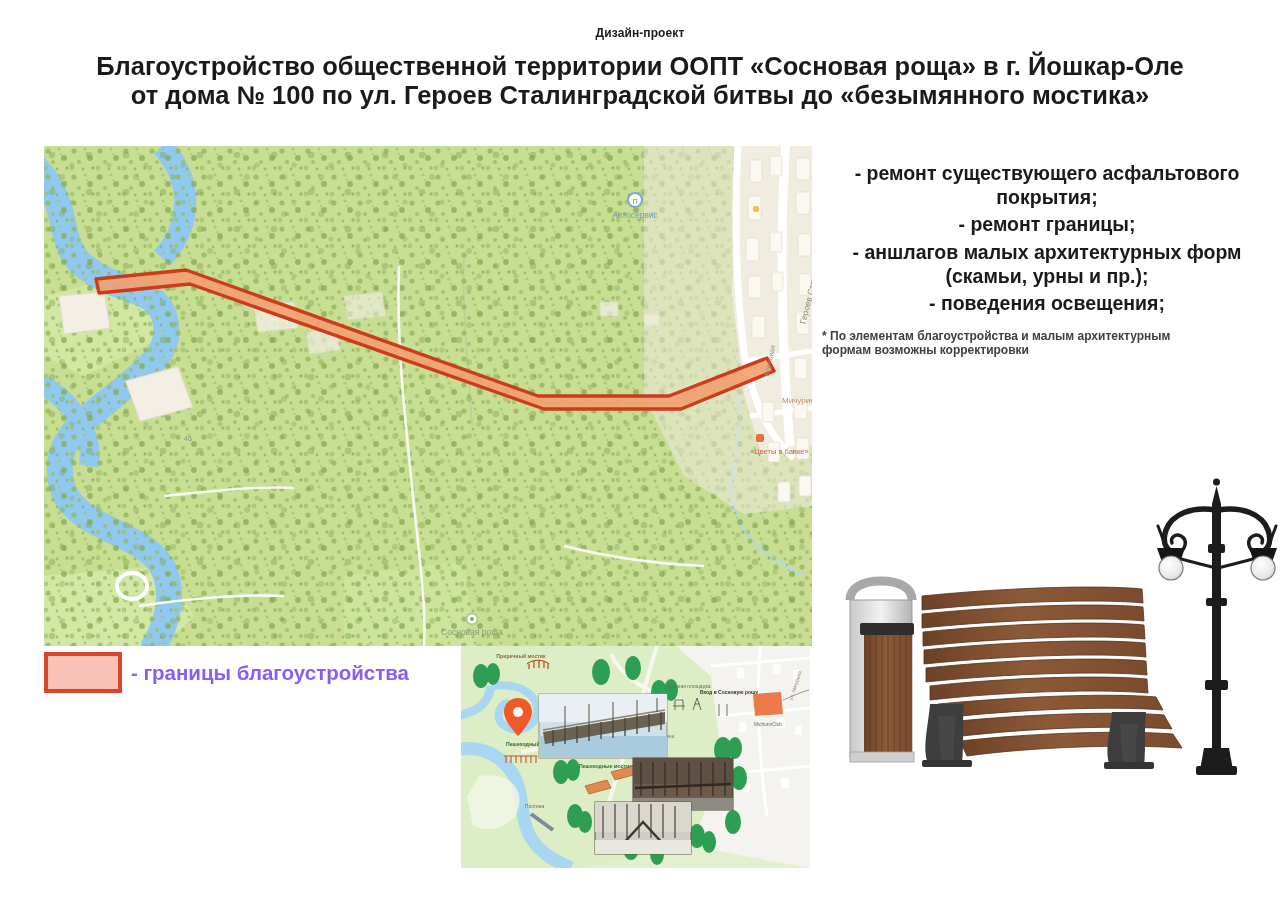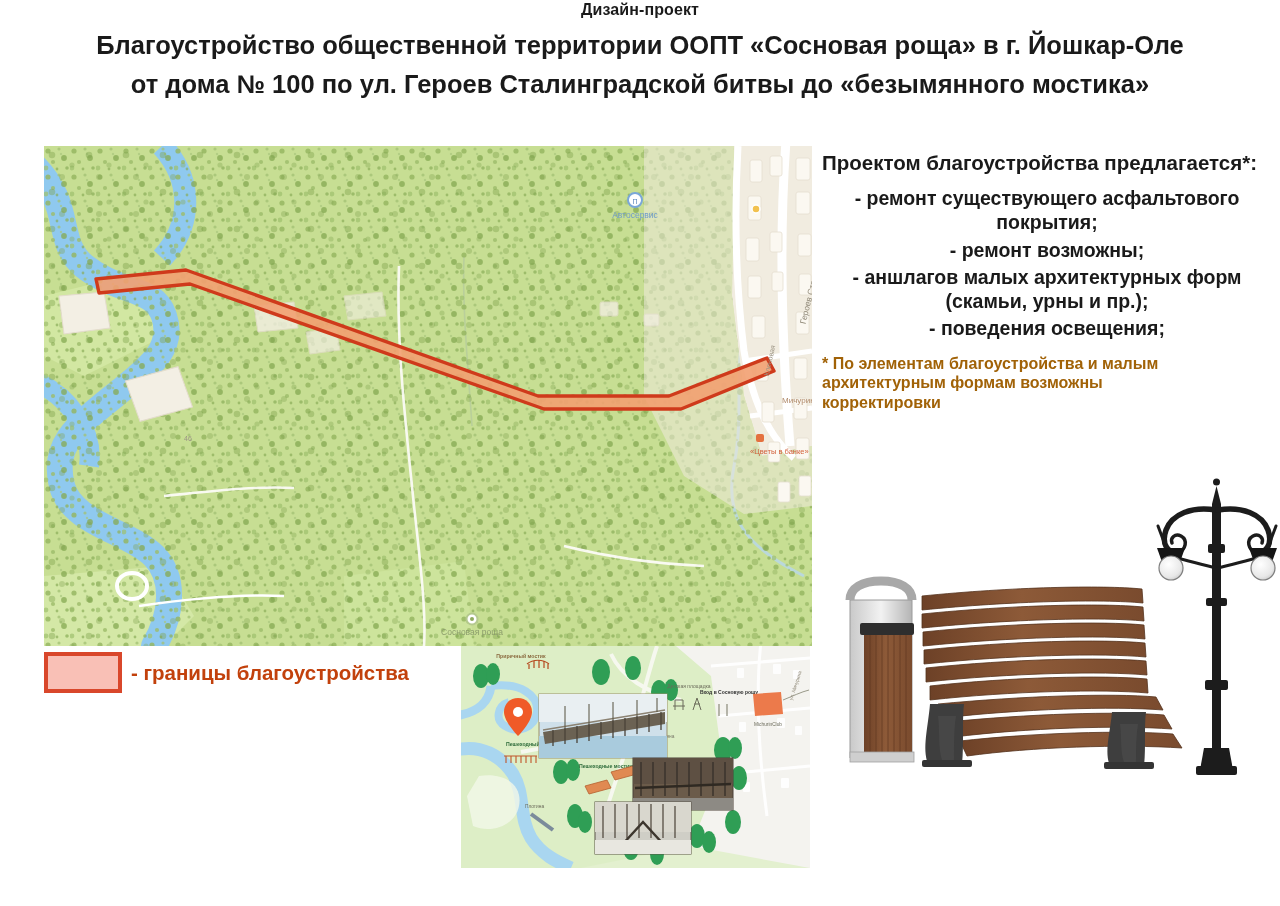--- a/index.html
+++ b/index.html
@@ -9,42 +9,42 @@
     background:#ffffff;
     font-family:"Liberation Sans","DejaVu Sans",sans-serif;
     color:#1a1a1a;
     overflow:hidden;
     position:relative;
   }
   .page{position:relative;width:1280px;height:906px;}
 
   
   .header{position:absolute;left:0;top:0;width:1280px;text-align:center;}
-  .header .line1{font-size:16px;font-weight:bold;letter-spacing:0.1px;margin-top:1px;}
+  .header .line1{font-size:12px;font-weight:bold;letter-spacing:0.1px;margin-top:26px;}
   .header .line2{font-size:25.5px;font-weight:bold;margin-top:12px;white-space:nowrap;}
-  .header .line3{font-size:25.5px;font-weight:bold;margin-top:10px;white-space:nowrap;}
+  .header .line3{font-size:25.5px;font-weight:bold;white-space:nowrap;}
 
   
   .map-frame{
     position:absolute;left:44px;top:146px;width:768px;height:500px;
     overflow:hidden;background:#fde047;
   }
   .map-svg{position:absolute;left:0;top:0;}
 
   
   .legend{position:absolute;left:44px;top:652px;display:flex;align-items:center;gap:9px;}
   .legend-swatch{width:78px;height:41px;background:#f9c0b6;border:4px solid #d9472b;box-sizing:border-box;}
-  .legend-text{font-size:20.5px;font-weight:bold;color:#c2410c;}
+  .legend-text{font-size:20.5px;font-weight:bold;color:#8b5cf6;}
 
   
   .panel{position:absolute;left:822px;top:150px;width:450px;}
   .panel h2{margin:0;font-size:20.5px;font-weight:bold;line-height:1.23;}
   .panel ul{list-style:none;margin:11px 0 0 0;padding:0;}
   .panel li{font-size:19.5px;font-weight:bold;line-height:1.24;margin-bottom:3px;text-align:center;}
-  .panel .note{margin-top:14px;font-size:16px;font-weight:bold;line-height:1.2;color:#a16207;width:400px;}
+  .panel .note{margin-top:14px;font-size:12px;font-weight:bold;line-height:1.2;color:#404040;width:400px;}
 
   
   .inset{position:absolute;left:461px;top:646px;width:349px;height:222px;overflow:hidden;background:#e8f3dc;}
   .inset svg{position:absolute;left:0;top:0;}
 
   
   .furniture{position:absolute;left:812px;top:448px;width:468px;height:340px;}
   .furniture svg{position:absolute;left:0;top:0;}
 </style>
 </head>
@@ -183,24 +183,23 @@
       </g>
     </svg>
   </div>
 
   <div class="legend">
     <div class="legend-swatch"></div>
     <div class="legend-text">- границы благоустройства</div>
   </div>
 
   <div class="panel">
-    <h2>Проектом благоустройства предлагается*:</h2>
     <ul>
       <li>- ремонт существующего асфальтового покрытия;</li>
-      <li>- ремонт возможны;</li>
+      <li>- ремонт границы;</li>
       <li>- аншлагов малых архитектурных форм (скамьи, урны и пр.);</li>
       <li>- поведения освещения;</li>
     </ul>
     <div class="note">* По элементам благоустройства и малым архитектурным формам возможны корректировки</div>
   </div>
 
   <div class="furniture">
     <svg width="468" height="340" viewBox="0 0 468 340" xmlns="http://www.w3.org/2000/svg">
       <defs>
         <linearGradient id="woodG" x1="0" y1="0" x2="1" y2="0">

